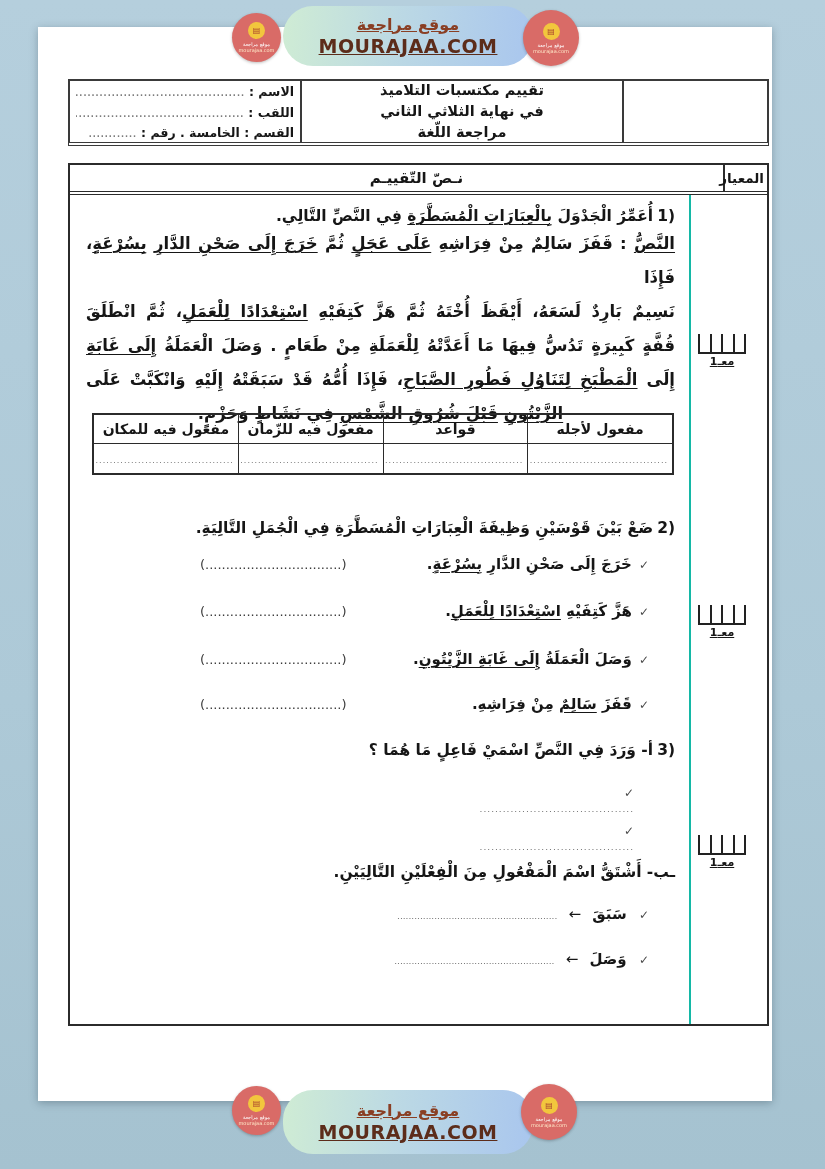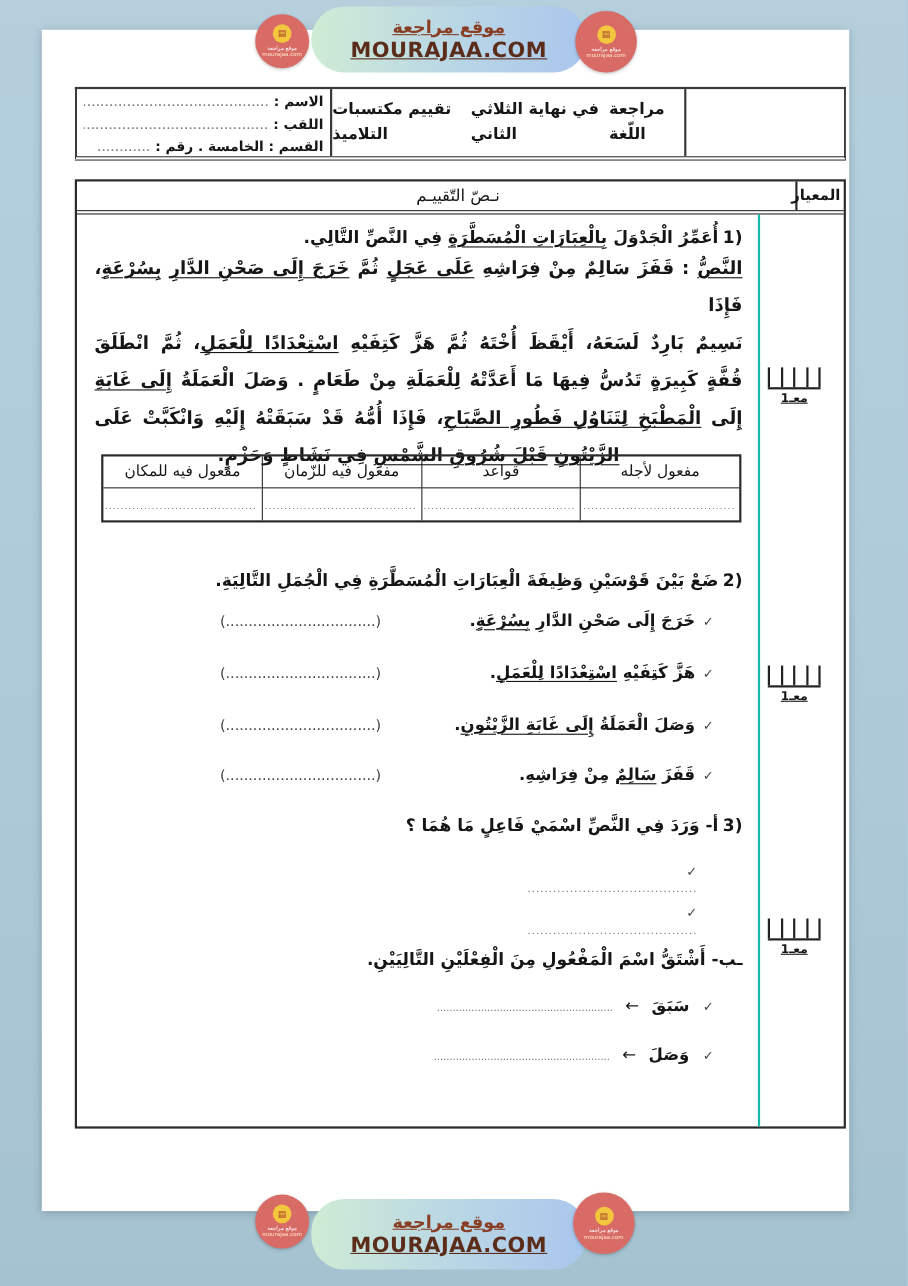--- a/index.html
+++ b/index.html
@@ -45,32 +45,32 @@
     position:absolute; left:68px; top:79px; width:701px; height:67px;
     border:2px solid #3a3a3a; border-bottom:4px double #3a3a3a;
     display:flex; background:#fff;
   }
   .hb-cell-ident { width:230px; padding:3px 6px 2px 6px; direction:rtl;
     display:flex; flex-direction:column; justify-content:space-between; }
   .ident-row { display:flex; align-items:baseline; font-size:12.5px; font-weight:bold; white-space:nowrap; }
   .ident-row .lbl { margin-left:4px; }
   .ident-row .dots { overflow:hidden; flex:1; color:#7b7b7b; font-size:8px; letter-spacing:1px; }
   .hb-cell-title { width:324px; border-right:2px solid #3a3a3a; border-left:2px solid #3a3a3a;
-    display:flex; flex-direction:row; align-items:center; justify-content:center; }
+    display:flex; flex-direction:column; align-items:center; justify-content:center; }
   .hb-title-line { font-size:14.5px; font-weight:bold; line-height:1.45; }
   .hb-cell-empty { flex:1; }
   
   .main-table {
     position:absolute; left:68px; top:163px; width:701px; height:863px;
     border:2px solid #2b2b2b; background:#fff;
     display:flex; flex-direction:column;
   }
   .mt-header { height:30px; display:flex; border-bottom:4px double #2b2b2b; }
   .mt-header .text-h { flex:1; display:flex; align-items:center; justify-content:center;
-    font-size:15px; font-weight:normal;margin-left:40px; }
+    font-size:15px; font-weight:bold;margin-left:40px; }
   .mt-header .crit-h { width:44px; border-left:2px solid #2b2b2b; direction:rtl;
     display:flex; align-items:center; padding-right:3px; font-size:13.5px; font-weight:bold; }
   .mt-body { flex:1; display:flex; }
   .content { flex:1; position:relative; direction:rtl; }
   .crit-col { width:78px; border-left:2px solid #14b8a6; position:relative; }
   
   .crit-mark { position:absolute; left:7px; width:48px; text-align:center; }
   .comb { height:20px; display:flex; border-bottom:2px solid #222; }
   .comb span { flex:1; border-left:2px solid #222; }
   .comb span:last-child { border-right:2px solid #222; }
@@ -82,21 +82,21 @@
   .qnum { direction:ltr; unicode-bidi:bidi-override; display:inline-block; margin-left:4px; }
   .passage { right:14px; left:16px; }
   .pline { font-size:16.5px; font-weight:bold; line-height:34px;
     text-align:justify; text-align-last:justify; }
   .pline.center { text-align:center; text-align-last:center; }
   
   .grid { right:15px; left:22px; border:2px solid #2b2b2b; direction:rtl; }
   .grid-row { display:flex; }
   .grid-cell { flex:1; border-left:1.5px solid #2b2b2b; text-align:center; }
   .grid-cell:last-child { border-left:none; }
-  .grid-head .grid-cell { font-size:14px; font-weight:normal; padding:6px 2px; border-bottom:1.5px solid #2b2b2b; }
+  .grid-head .grid-cell { font-size:14px; font-weight:bold; padding:6px 2px; border-bottom:1.5px solid #2b2b2b; }
   .grid-dots .grid-cell { padding:12px 4px 8px 4px; font-size:8px; color:#6e6e6e; letter-spacing:1px; overflow:hidden; white-space:nowrap; }
   
   .item { right:40px; left:130px; display:flex; justify-content:space-between;
     align-items:baseline; font-size:15px; font-weight:bold; white-space:nowrap; }
   .tick { font-size:12px; color:#4a4a4a; margin-left:7px; font-weight:normal; }
   .paren { direction:ltr; font-size:13px; font-weight:normal; color:#3b3b3b; letter-spacing:0; }
   
   .ansline { right:55px; text-align:right; font-size:13px; }
   .ansline .dots { font-size:9px; color:#6e6e6e; letter-spacing:1px; }
   .verbline { right:40px; font-size:15px; font-weight:bold; white-space:nowrap; }

